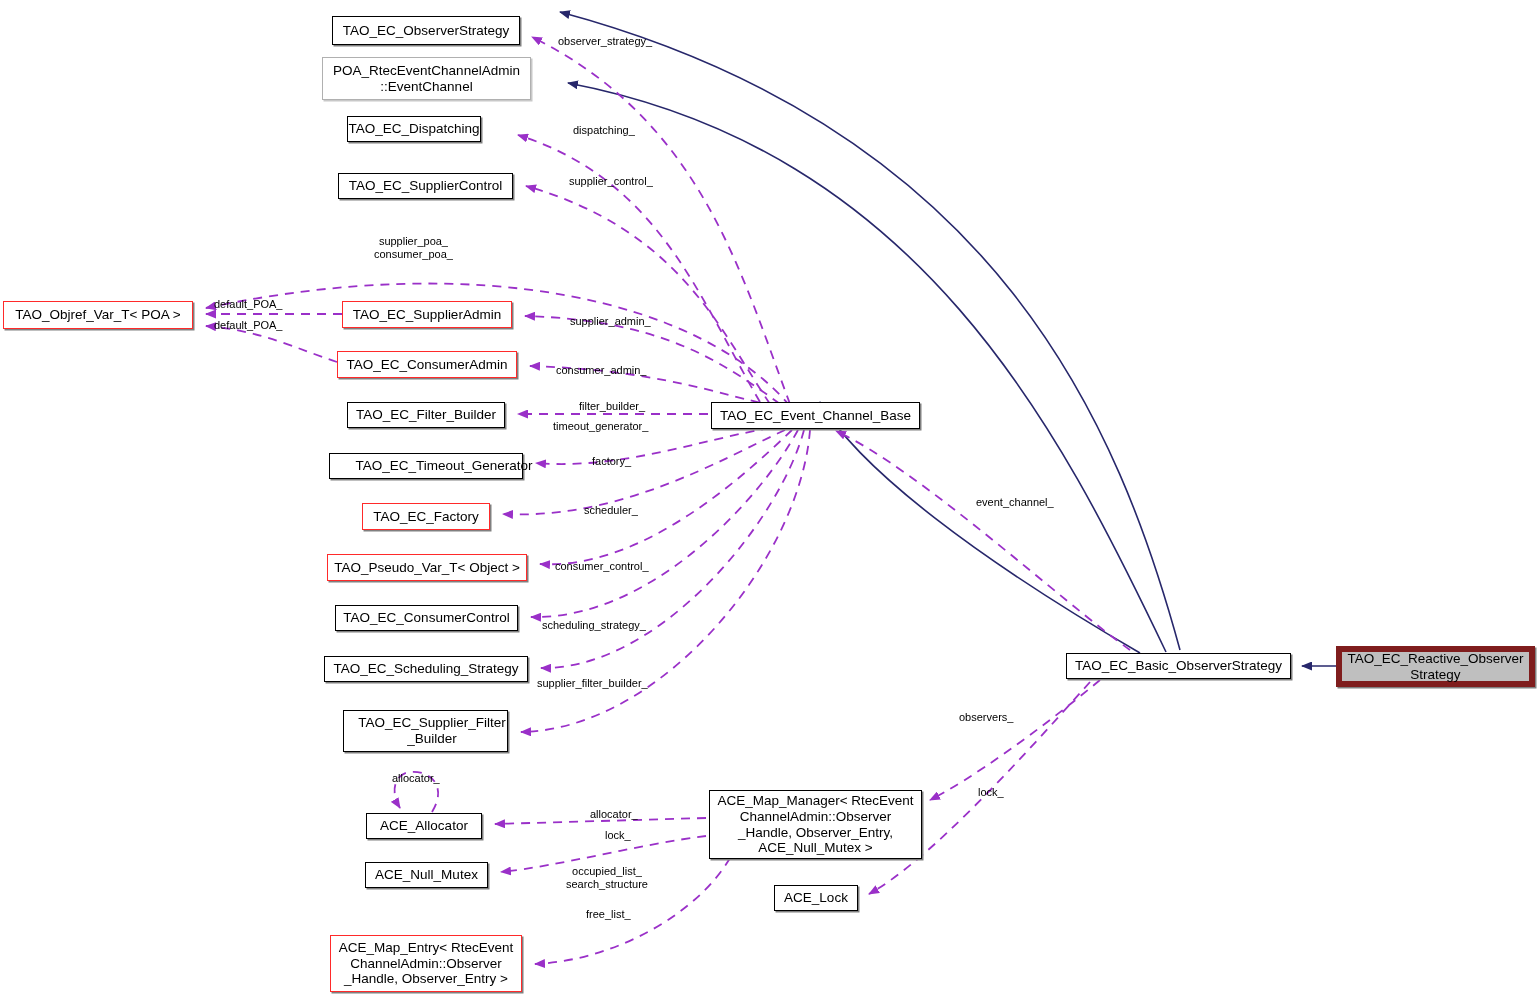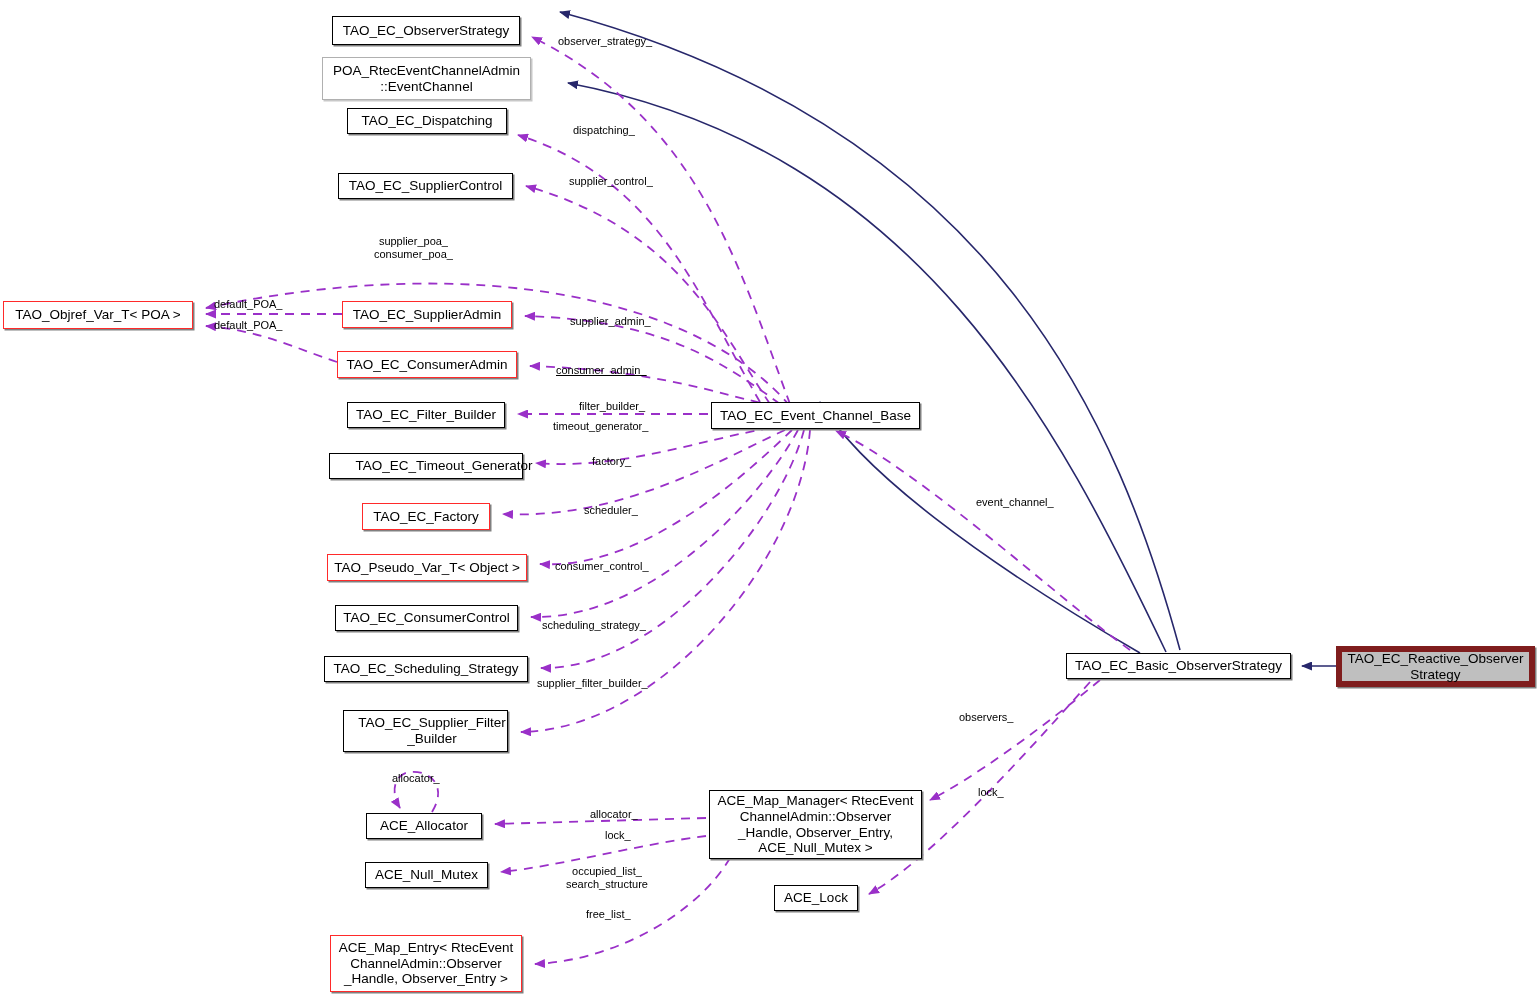--- a/index.html
+++ b/index.html
@@ -109,21 +109,21 @@
       <path d="M 706 818 L 495 824" marker-end="url(#arrow-assoc)"></path>
       <path d="M 706 836 C 640 844 560 866 501 872" marker-end="url(#arrow-assoc)"></path>
       <path d="M 730 858 C 700 910 620 960 535 964" marker-end="url(#arrow-assoc)"></path>
     </g>
   </svg>
 
   <div id="nodes-layer">
       <div class="node black" style="left: 332px; top: 4px; width: 188px; height: 29px; margin-top: 12px;">TAO_EC_ObserverStrategy</div>
       <div class="node gray" style="left: 322px; top: 57px; width: 209px; height: 43px;">POA_RtecEventChannelAdmin
 ::EventChannel</div>
-      <div class="node black" style="left: 347px; top: 108px; width: 160px; height: 26px;">TAO_EC_Dispatching</div>
+      <div class="node black" style="left: 347px; top: 116px; width: 134px; height: 26px;">TAO_EC_Dispatching</div>
       <div class="node black" style="left: 338px; top: 173px; width: 175px; height: 26px;">TAO_EC_SupplierControl</div>
       <div class="node red" style="left: 3px; top: 301px; width: 190px; height: 28px;">TAO_Objref_Var_T&lt; POA &gt;</div>
       <div class="node red" style="left: 342px; top: 301px; width: 170px; height: 27px;">TAO_EC_SupplierAdmin</div>
       <div class="node red" style="left: 337px; top: 351px; width: 180px; height: 27px;">TAO_EC_ConsumerAdmin</div>
       <div class="node black" style="left: 347px; top: 402px; width: 158px; height: 26px;">TAO_EC_Filter_Builder</div>
       <div class="node black" style="left: 329px; top: 453px; width: 194px; height: 26px; padding-left: 40px;">TAO_EC_Timeout_Generator</div>
       <div class="node red" style="left: 362px; top: 503px; width: 128px; height: 27px;">TAO_EC_Factory</div>
       <div class="node red" style="left: 327px; top: 554px; width: 200px; height: 27px;">TAO_Pseudo_Var_T&lt; Object &gt;</div>
       <div class="node black" style="left: 335px; top: 605px; width: 183px; height: 26px;">TAO_EC_ConsumerControl</div>
       <div class="node black" style="left: 324px; top: 656px; width: 204px; height: 26px;">TAO_EC_Scheduling_Strategy</div>
@@ -146,21 +146,21 @@
     </div>
   <div id="labels-layer">
       <div class="edge-label" style="left: 558px; top: 35px;">observer_strategy_</div>
       <div class="edge-label" style="left: 573px; top: 124px;">dispatching_</div>
       <div class="edge-label" style="left: 569px; top: 175px;">supplier_control_</div>
       <div class="edge-label" style="left: 374px; top: 235px;">supplier_poa_
 consumer_poa_</div>
       <div class="edge-label" style="left: 214px; top: 298px;">default_POA_</div>
       <div class="edge-label" style="left: 214px; top: 319px;">default_POA_</div>
       <div class="edge-label" style="left: 570px; top: 315px;">supplier_admin_</div>
-      <div class="edge-label" style="left: 556px; top: 364px; text-decoration: underline;">consumer_admin_</div>
+      <div class="edge-label" style="left: 556px; top: 364px;">consumer_admin_</div>
       <div class="edge-label" style="left: 579px; top: 400px;">filter_builder_</div>
       <div class="edge-label" style="left: 553px; top: 420px;">timeout_generator_</div>
       <div class="edge-label" style="left: 592px; top: 455px;">factory_</div>
       <div class="edge-label" style="left: 584px; top: 504px;">scheduler_</div>
       <div class="edge-label" style="left: 555px; top: 560px;">consumer_control_</div>
       <div class="edge-label" style="left: 542px; top: 619px;">scheduling_strategy_</div>
       <div class="edge-label" style="left: 537px; top: 677px;">supplier_filter_builder_</div>
       <div class="edge-label" style="left: 976px; top: 496px;">event_channel_</div>
       <div class="edge-label" style="left: 959px; top: 711px;">observers_</div>
       <div class="edge-label" style="left: 978px; top: 786px;">lock_</div>

